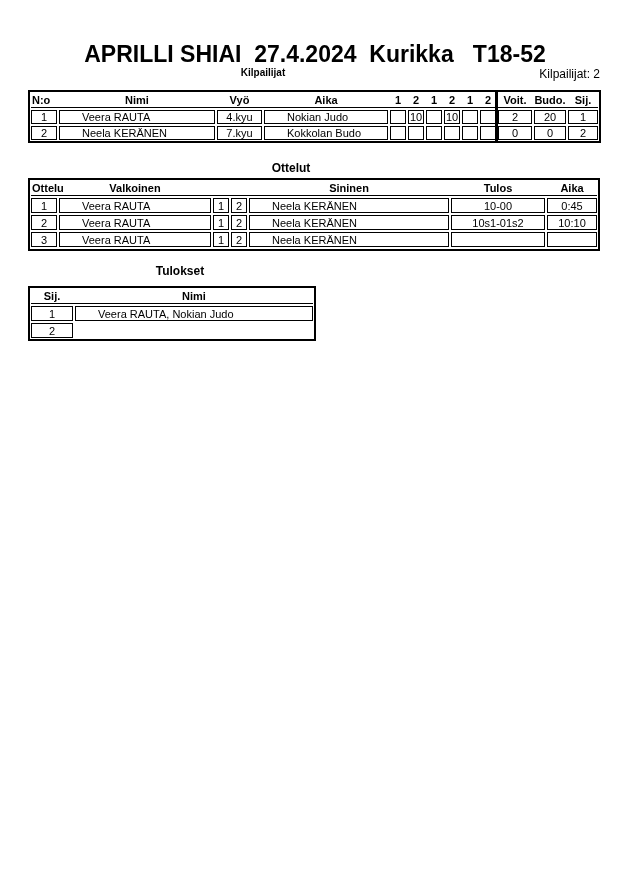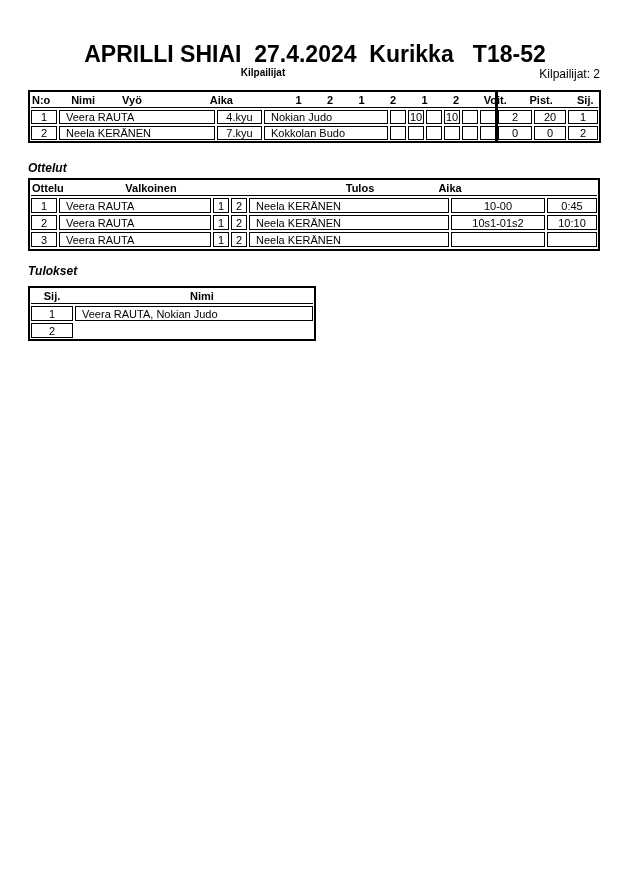--- a/index.html
+++ b/index.html
@@ -18,49 +18,49 @@
   }
   .sub-center {
     position:absolute; top:66px; left:28px; width:470px;
     text-align:center; font-size:10px; font-weight:bold; line-height:13px;
   }
   .sub-right {
     position:absolute; top:68px; left:398px; width:202px;
     text-align:right; font-size:12px; line-height:12px;
   }
   .section-title {
-    position:absolute; font-size:12px;
-    font-weight:bold; line-height:14px;font-style:italic;
+    position:absolute; text-align:center; font-size:12px;
+    font-weight:bold; line-height:14px;
   }
   .st-matches { top:161px; left:28px; width:526px; }
   .st-results { top:264px; left:28px; width:304px; }
 
   .tbl {
     position:absolute; border:2px solid #000; padding:1px; background:#fff;
   }
   .t1 { left:28px; top:90px;  width:573px; height:53px; }
   .t2 { left:28px; top:178px; width:572px; height:73px; }
   .t3 { left:28px; top:286px; width:288px; height:55px; }
 
   .hrow {
-    display:flex; gap:18px; border-bottom:1px solid #000;
+    display:flex; gap:2px; border-bottom:1px solid #000;
     font-weight:bold; align-items:stretch; height:15px;
   }
   .drow { display:flex; gap:2px; margin-top:2px; }
   .hcell {
     display:flex; align-items:center; justify-content:center;
     font-size:11px; height:14px;
   }
   .cell {
     border:1px solid #000; display:flex; align-items:center;
     justify-content:center; font-size:11px; background:#fff;
   }
   .t1 .cell { height:14px; }
   .t2 .cell, .t3 .cell { height:15px; }
-  .left  { justify-content:flex-start; padding-left:6px; }
+  .left  { justify-content:flex-start; padding-left:22px; }
   .hleft { justify-content:flex-start; padding-left:1px; }
 
   
   .c-no    { width:26px; }
   .c-nimi  { flex:1; }
   .c-vyo   { width:45px; }
   .c-seura { width:124px; }
   .c-score { width:16px; }
   .c-voit  { width:34px; }
   .c-pist  { width:32px; }
@@ -95,21 +95,21 @@
     <div class="hcell c-nimi">Nimi</div>
     <div class="hcell c-vyo">Vyö</div>
     <div class="hcell c-seura">Aika</div>
     <div class="hcell c-score">1</div>
     <div class="hcell c-score">2</div>
     <div class="hcell c-score">1</div>
     <div class="hcell c-score">2</div>
     <div class="hcell c-score">1</div>
     <div class="hcell c-score">2</div>
     <div class="hcell c-voit">Voit.</div>
-    <div class="hcell c-pist">Pist.</div>
+    <div class="hcell c-pist">Budo.</div>
     <div class="hcell c-sij">Sij.</div>
   </div>
   <div class="drow">
     <div class="cell c-no">1</div>
     <div class="cell c-nimi left">Veera RAUTA</div>
     <div class="cell c-vyo">4.kyu</div>
     <div class="cell c-seura left">Nokian Judo</div>
     <div class="cell c-score"></div>
     <div class="cell c-score">10</div>
     <div class="cell c-score"></div>
@@ -138,20 +138,21 @@
 </div>
 
 <div class="section-title st-matches">Ottelut</div>
 
 <div class="tbl t2">
   <div class="hrow">
     <div class="hcell c2-ottelu hleft">Ottelu</div>
     <div class="hcell c2-valk">Valkoinen</div>
     <div class="hcell c2-n"></div>
     <div class="hcell c2-n"></div>
+    <div class="hcell c2-sin">Sininen</div>
     <div class="hcell c2-tulos">Tulos</div>
     <div class="hcell c2-aika">Aika</div>
   </div>
   <div class="drow">
     <div class="cell c2-ottelu">1</div>
     <div class="cell c2-valk left">Veera RAUTA</div>
     <div class="cell c2-n">1</div>
     <div class="cell c2-n">2</div>
     <div class="cell c2-sin left">Neela KERÄNEN</div>
     <div class="cell c2-tulos">10-00</div>

